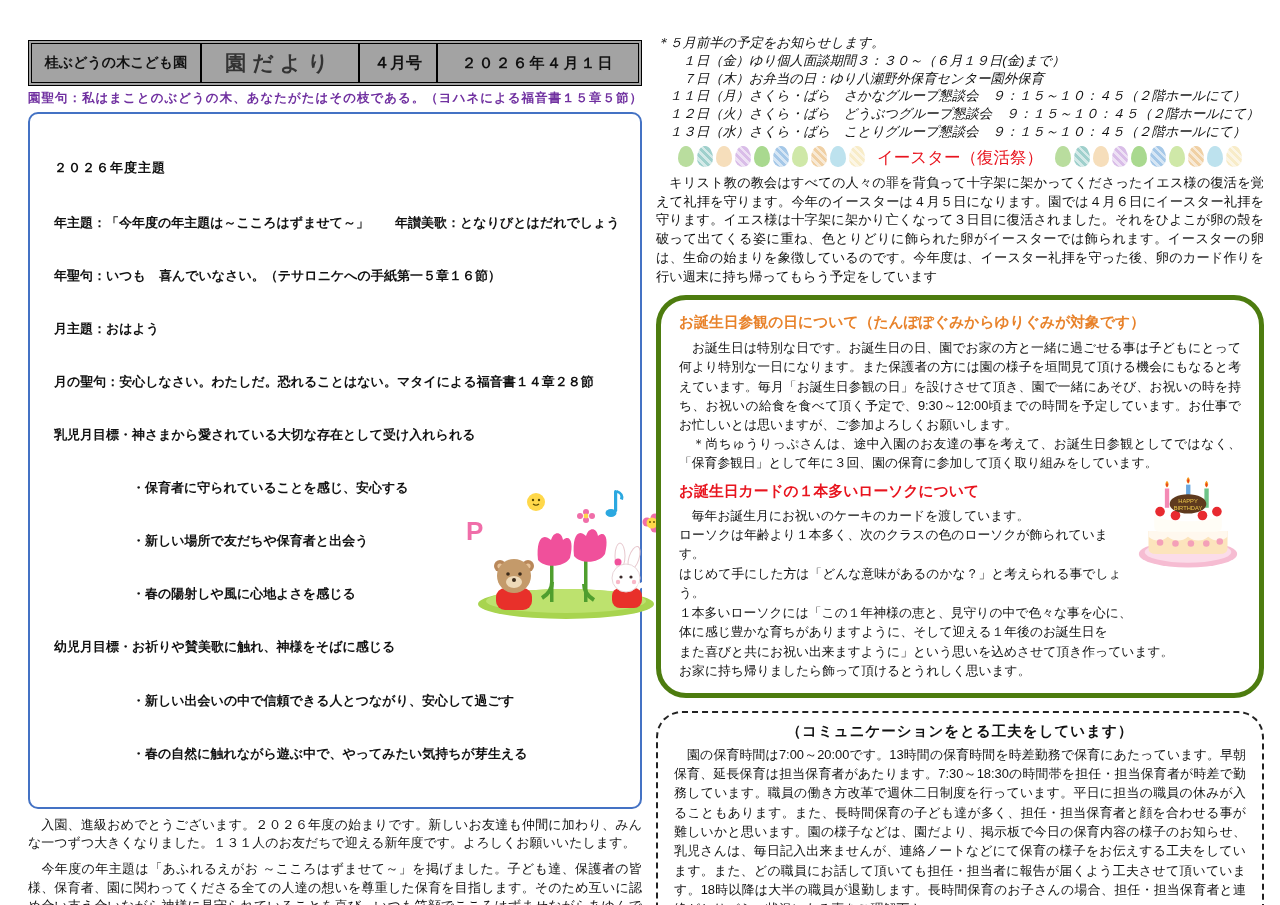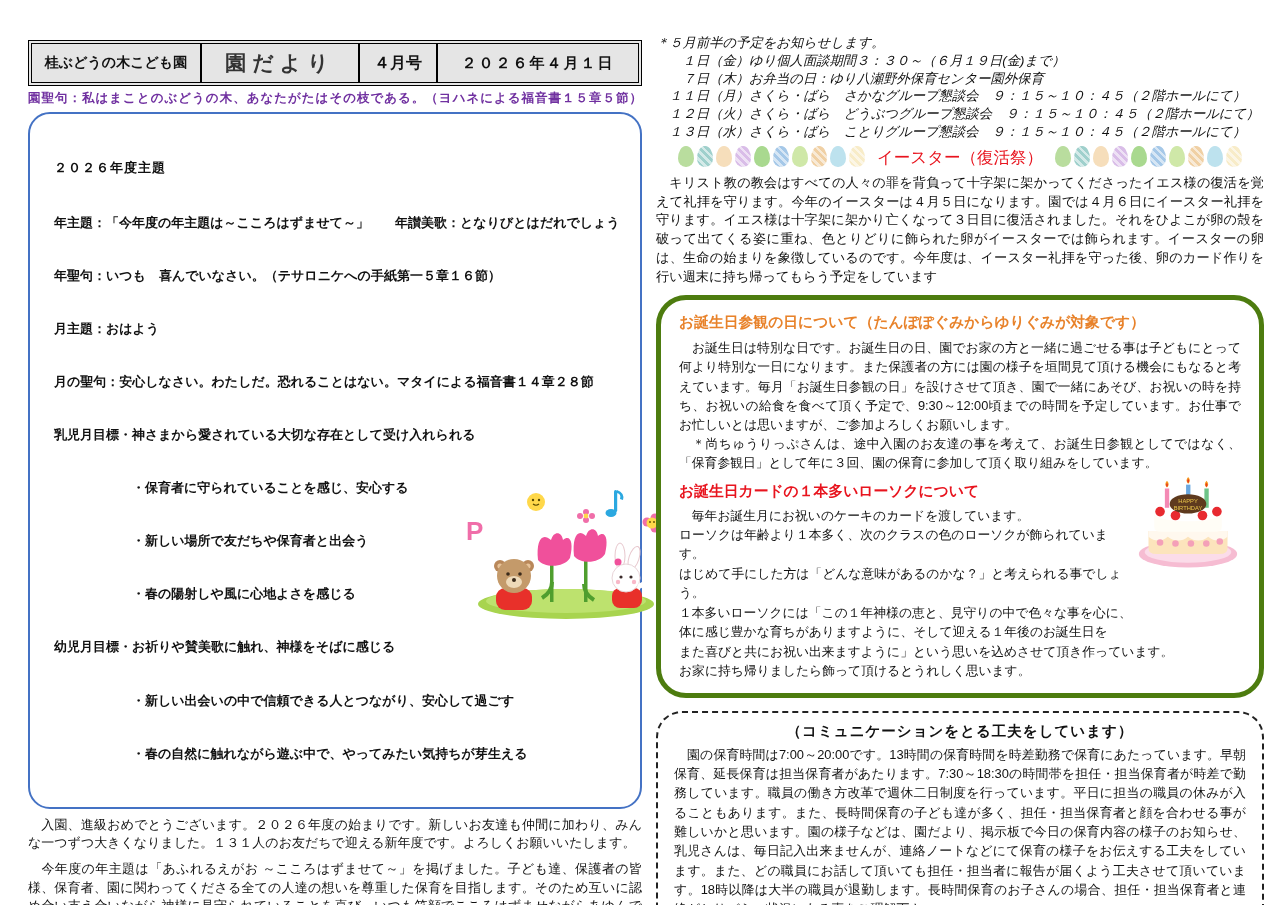--- a/index.html
+++ b/index.html
@@ -11,37 +11,37 @@
     color: #111;
     overflow: hidden;
   }
   .col { position: absolute; }
   .col-left  { left: 28px;  top: 40px; width: 614px; }
   .col-right { left: 656px; top: 34px; width: 608px; }
 
   
   .masthead {
     display: flex; align-items: stretch;
-    border: 4px double #000; height: 46px; background:#e5e5e5;
+    border: 4px double #000; height: 46px; background:#a3a3a3;
   }
   .hc { display:flex; align-items:center; justify-content:center; padding:0 6px; }
   .hc + .hc { border-left: 2px solid #000; }
   .hc-org   { width: 168px; font-size: 14px; font-weight: 600; }
   .hc-title { width: 158px; font-size: 21px; font-weight: 700; letter-spacing: 6px; color:#333; }
   .hc-issue { width: 78px;  font-size: 16px; font-weight: 700; }
   .hc-date  { flex: 1; font-size: 15px; font-weight: 600; letter-spacing: 2px; }
 
   .scripture {
     margin-top: 4px; color: #7030A0; font-size: 12.5px; font-weight: 600;
     letter-spacing: 1px; white-space: nowrap;
   }
 
   
   .theme-box {
-    margin-top: 5px; border: 2.5px solid #4472C4; border-radius: 22px;
+    margin-top: 5px; border: 2.5px solid #4472C4; border-radius: 10px;
     padding: 10px 16px 9px 24px; font-size: 13px; line-height: 1.36;
     font-weight: 600; white-space: pre-wrap;
   }
   .tb-h { font-weight: 700; margin-bottom: 2px; letter-spacing: 1px; }
 
   .intro { margin-top: 7px; font-size: 13px; line-height: 1.44; text-align: justify; }
   .s-l { white-space: pre-wrap; }
 
   
   .may { font-size: 13.3px; line-height: 1.34; font-weight: 500; font-style: italic; }

